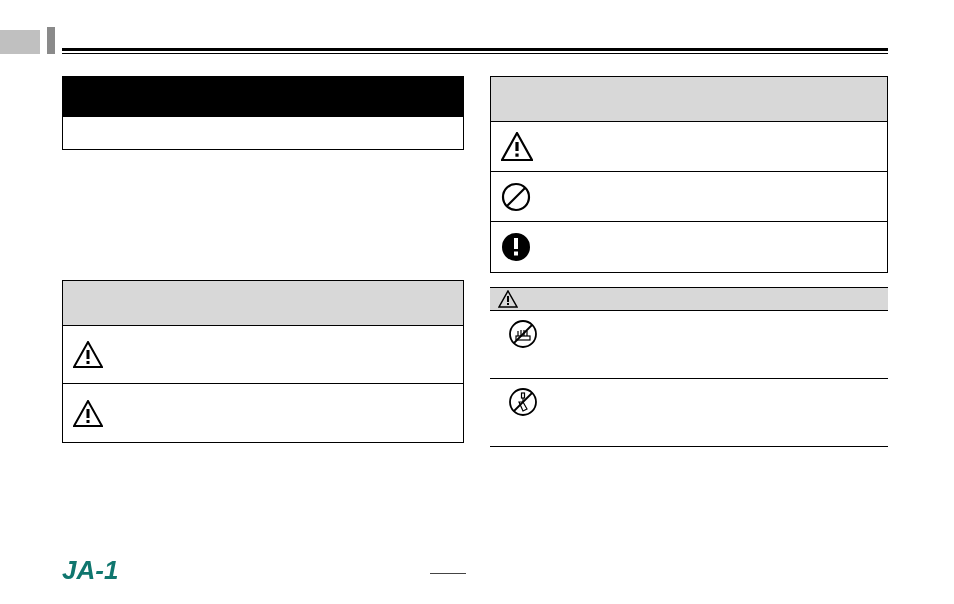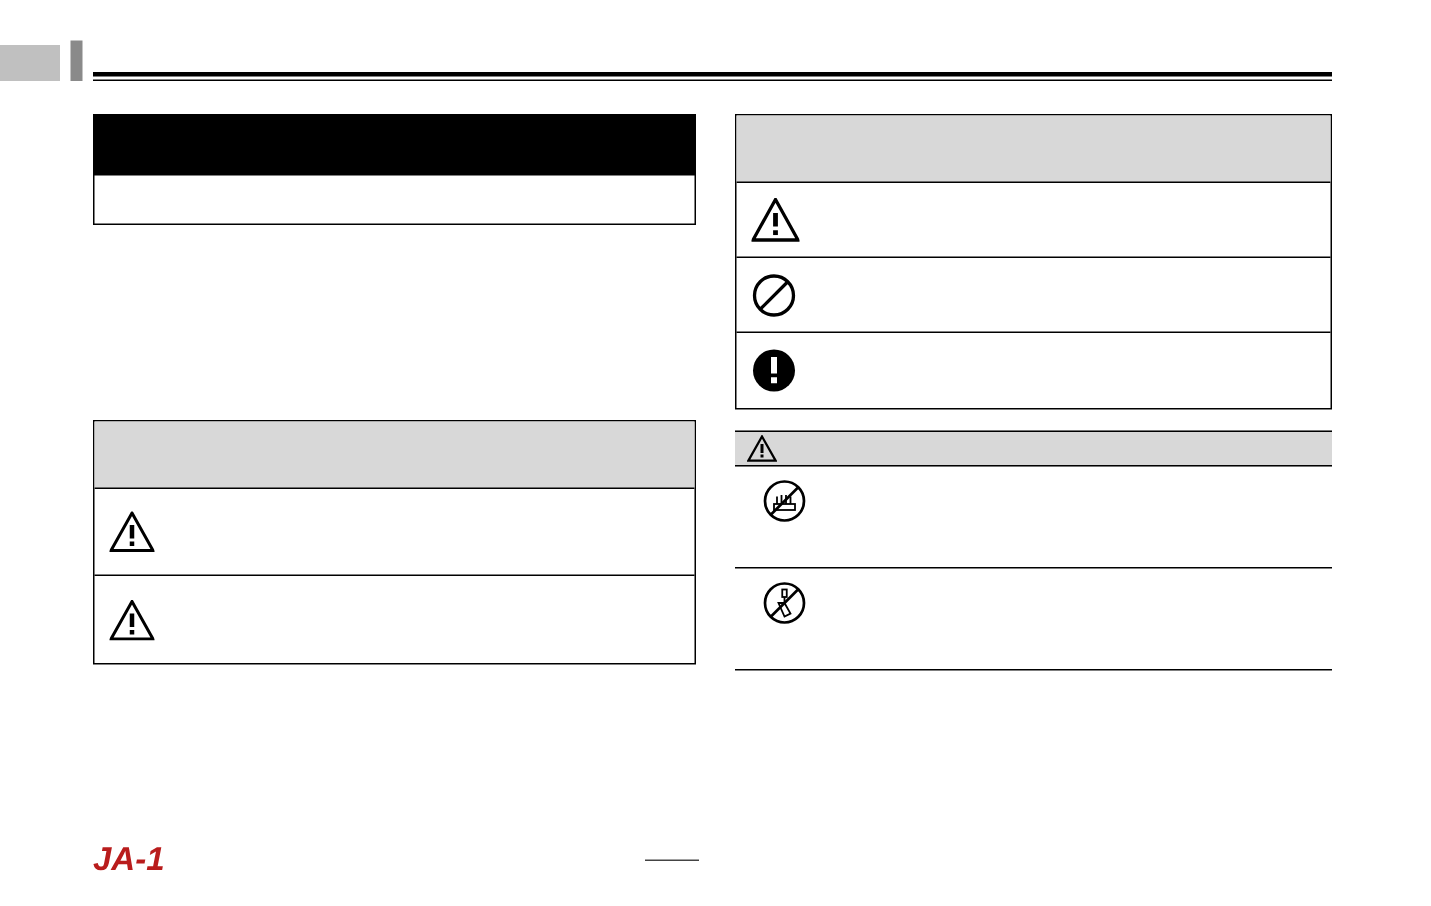--- a/index.html
+++ b/index.html
@@ -138,22 +138,22 @@
   }
   .icon {
     display: block;
   }
   .page-num {
     position: absolute;
     left: 62px;
     bottom: 18px;
     font-style: italic;
     font-weight: bold;
-    font-size: 22px;
-    color: #b91c1c;
+    font-size: 26px;
+    color: #0f766e;
   }
   .bottom-rule {
     position: absolute;
     left: 430px;
     bottom: 30px;
     width: 36px;
     height: 1px;
     background: #444;
   }
 </style>

